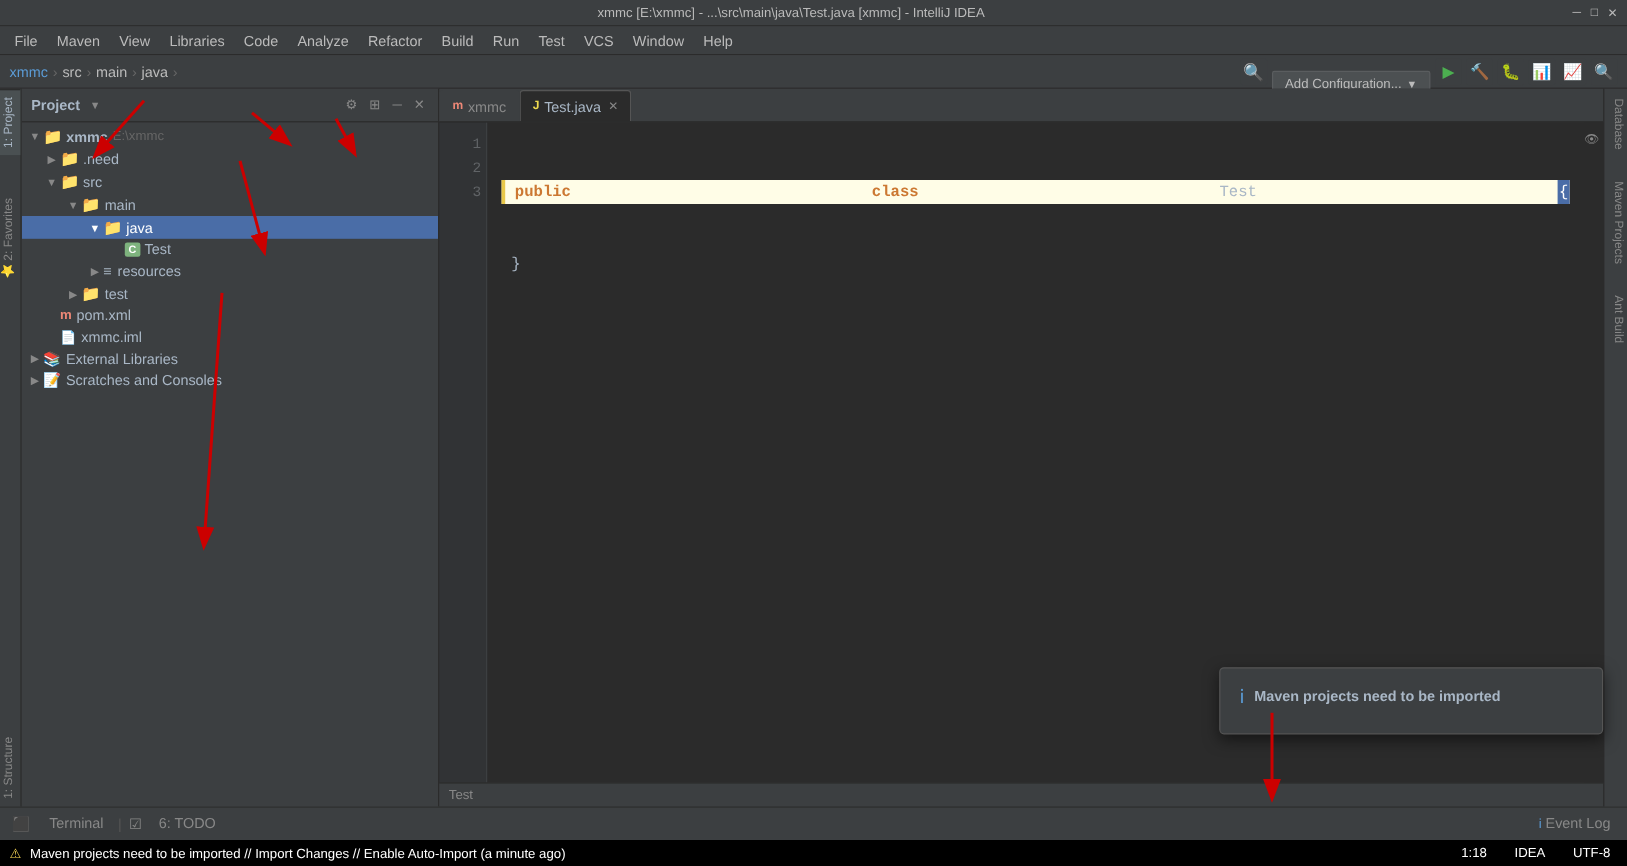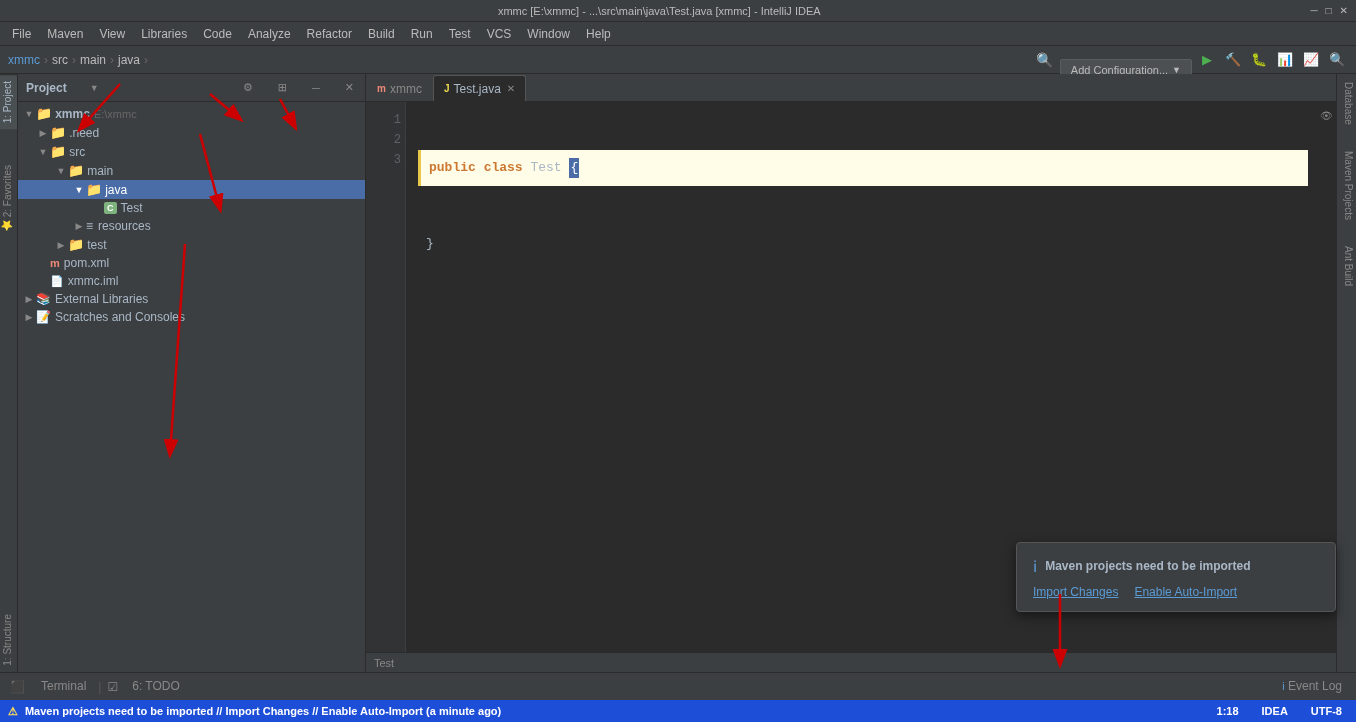--- a/index.html
+++ b/index.html
@@ -100,21 +100,21 @@
       display: flex;
       flex-direction: column;
     }
     #project-header {
       background: #3c3f41;
       border-bottom: 1px solid #2b2b2b;
       height: 28px;
       display: flex;
       align-items: center;
       padding: 0 8px;
-      gap: 19px;
+      gap: 4px;
     }
 
     #project-tree {
       flex: 1;
       overflow-y: auto;
       padding: 2px 0;
     }
     .tree-item {
       display: flex;
       align-items: center;
@@ -190,21 +190,21 @@
     #code-content {
       flex: 1;
       padding: 8px 12px;
       font-family: 'Courier New', monospace;
       font-size: 13px;
       line-height: 20px;
       color: #a9b7c6;
       white-space: pre;
       overflow: auto;
     }
-    .code-line { height: 36px; display: flex; align-items: center; }
+    .code-line { height: 20px; display: flex; align-items: center; justify-content: space-between; }
     .kw { color: #cc7832; font-weight: bold; }
 
     
     #right-sidebar {
       width: 22px;
       background: #3c3f41;
       border-left: 1px solid #2b2b2b;
       display: flex;
       flex-direction: column;
     }
@@ -236,29 +236,28 @@
       display: flex;
       align-items: center;
       cursor: pointer;
       font-size: 12px;
       color: #888;
       border-bottom: 2px solid transparent;
     }
 
     
     #status-bar {
-      background: #1d4ed8;
+      background: #000000;
       height: 22px;
       display: flex;
       align-items: center;
       padding: 0 8px;
       font-size: 11px;
       color: #ffffff;
       gap: 8px;
-      font-weight: bold;
     }
     #status-bar .status-left { flex: 1; }
     #status-bar .status-right { display: flex; gap: 11px; }
     .status-section { padding: 0 6px; }
 
     
     #maven-popup {
       position: absolute;
       bottom: 60px;
       right: 20px;
@@ -502,24 +501,20 @@
     <div style="writing-mode:vertical-rl;font-size:10px;color:#888;padding:8px 2px;cursor:pointer;white-space:nowrap;">Database</div>
     <div style="writing-mode:vertical-rl;font-size:10px;color:#888;padding:8px 2px;cursor:pointer;white-space:nowrap;margin-top:10px;">Maven Projects</div>
     <div style="writing-mode:vertical-rl;font-size:10px;color:#888;padding:8px 2px;cursor:pointer;white-space:nowrap;margin-top:10px;">Ant Build</div>
   </div>
 
   <div id="maven-popup">
     <div class="popup-header">
       <span class="popup-icon">ℹ</span>
       <span class="popup-title">Maven projects need to be imported</span>
     </div>
-    <div class="popup-links">
-      <span class="popup-link">Import Changes</span>
-      <span class="popup-link">Enable Auto-Import</span>
-    </div>
   </div>
 
   <svg style="position:absolute;top:0;left:0;width:100%;height:100%;pointer-events:none;z-index:200;">
 
     <defs>
       <marker id="arrowhead" markerWidth="8" markerHeight="6" refX="6" refY="3" orient="auto">
         <polygon points="0 0, 8 3, 0 6" fill="#cc0000"></polygon>
       </marker>
     </defs>
 

